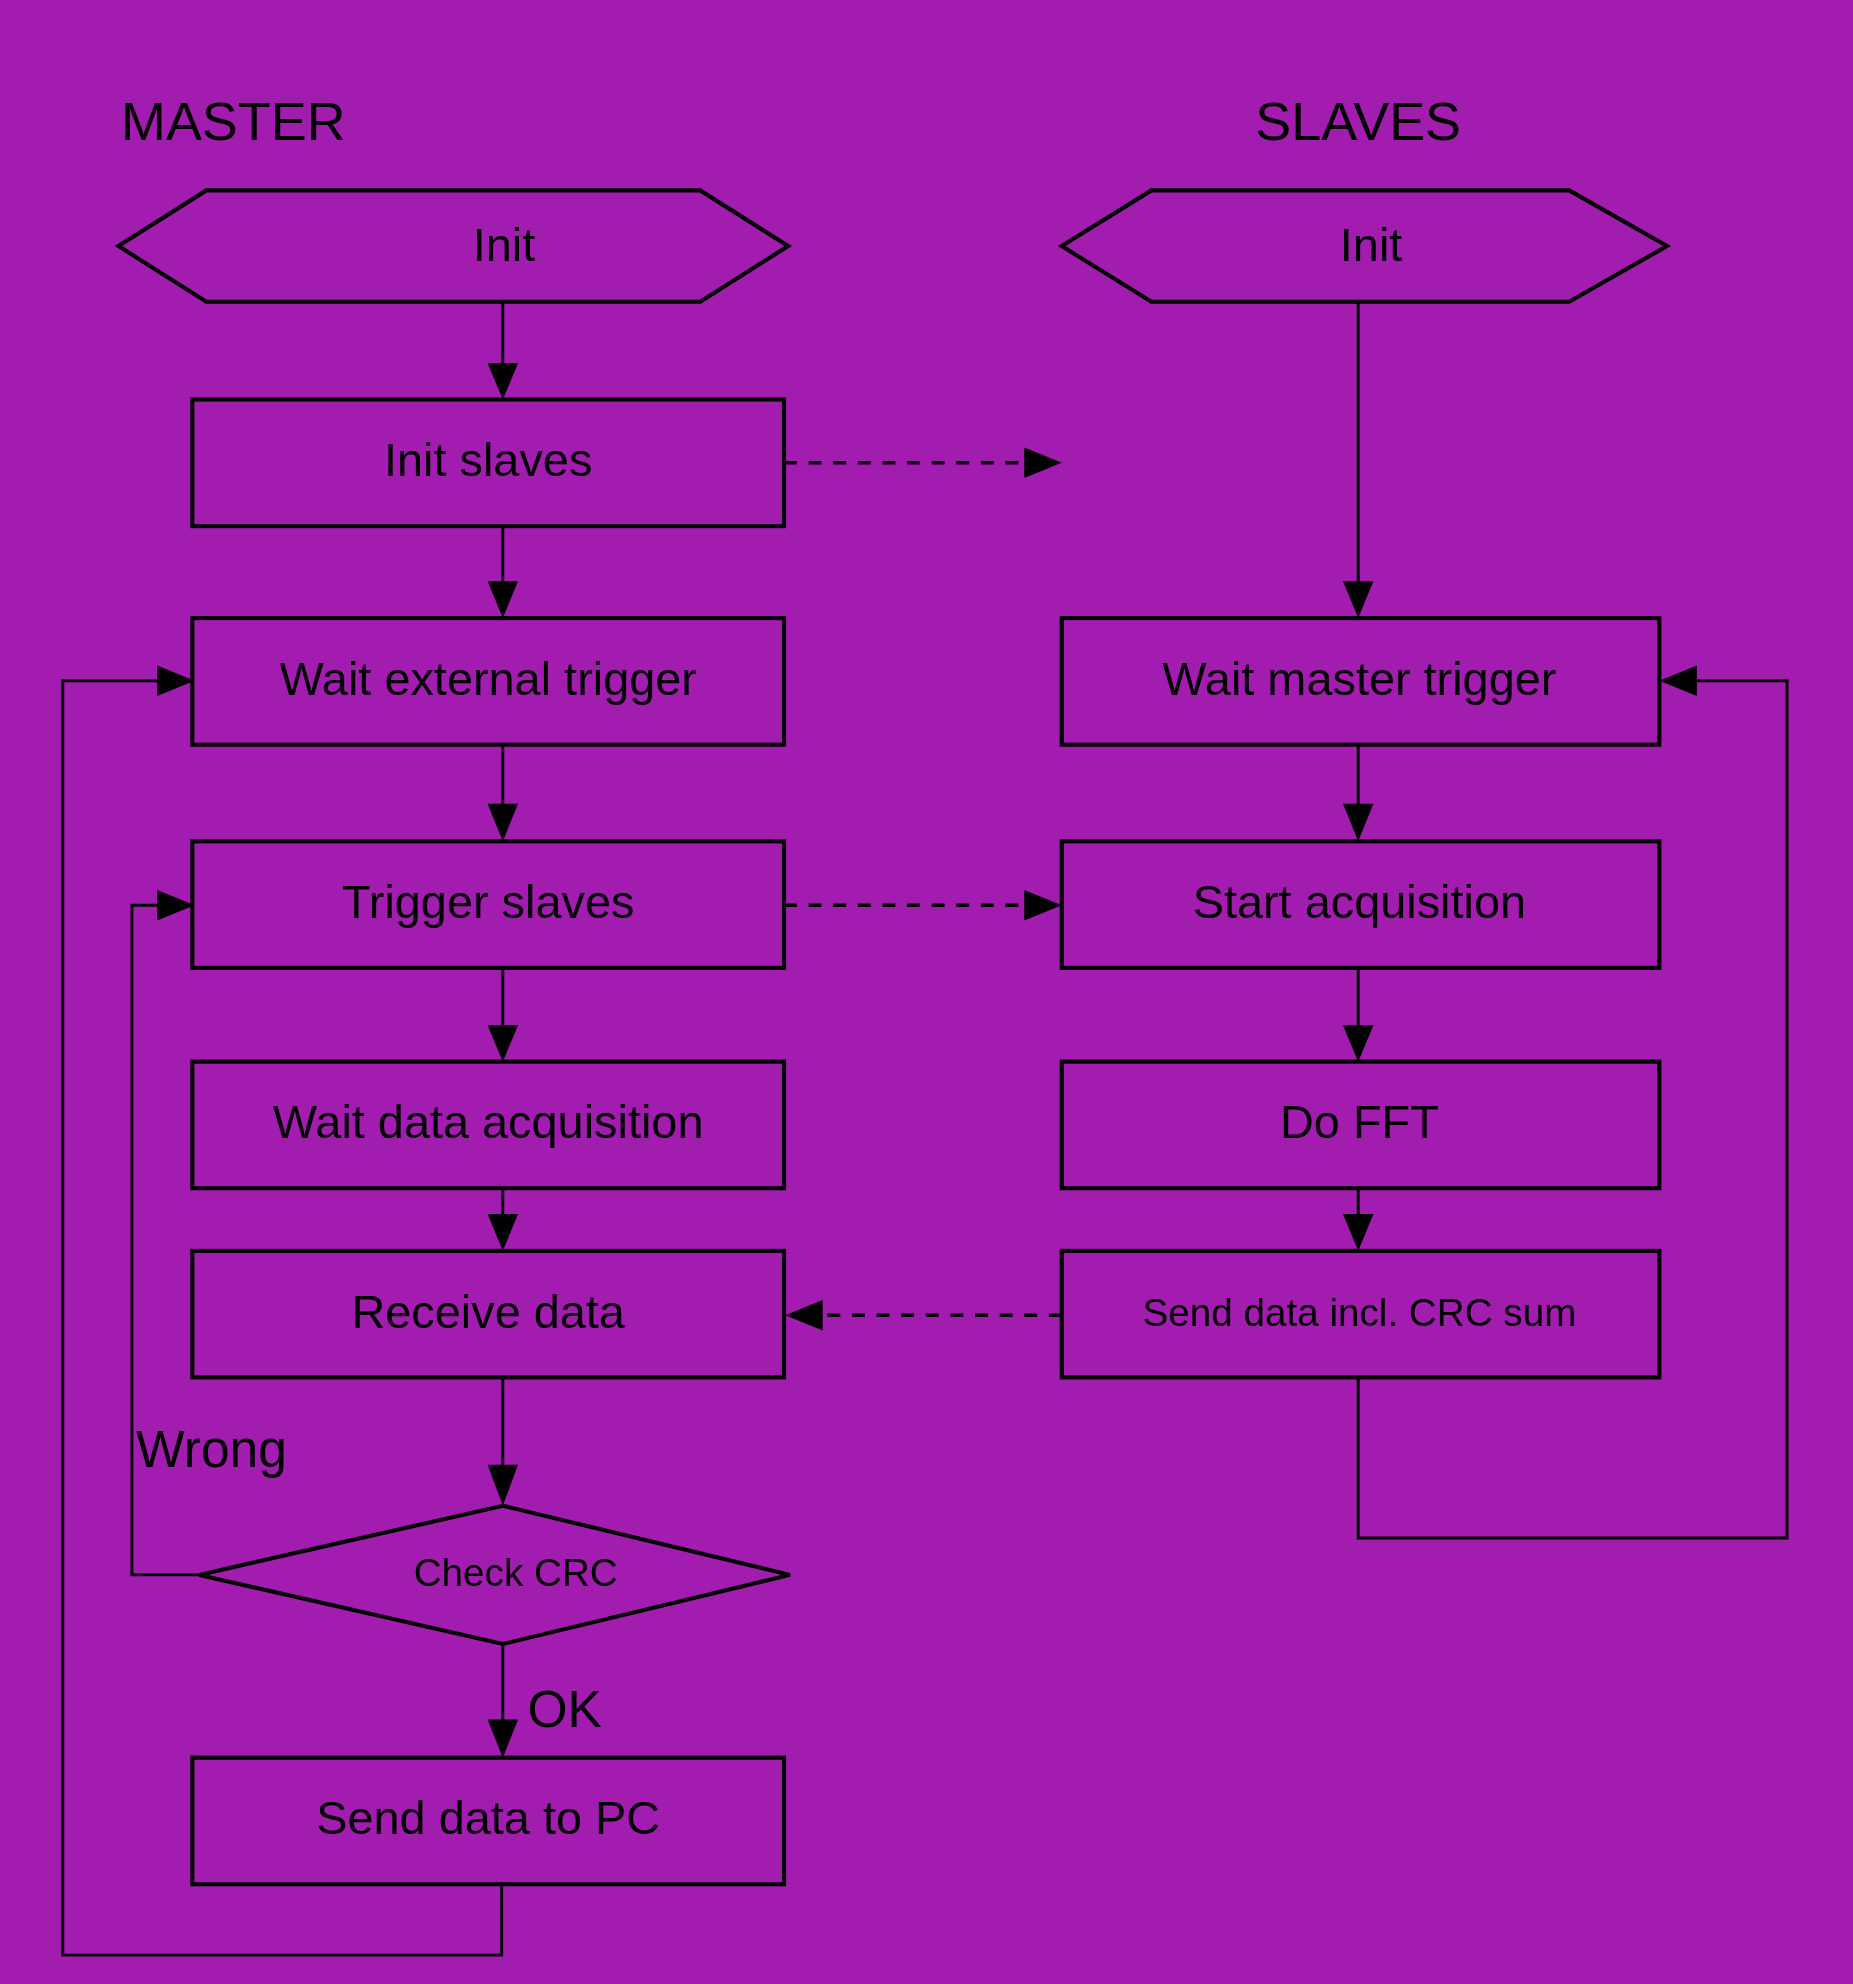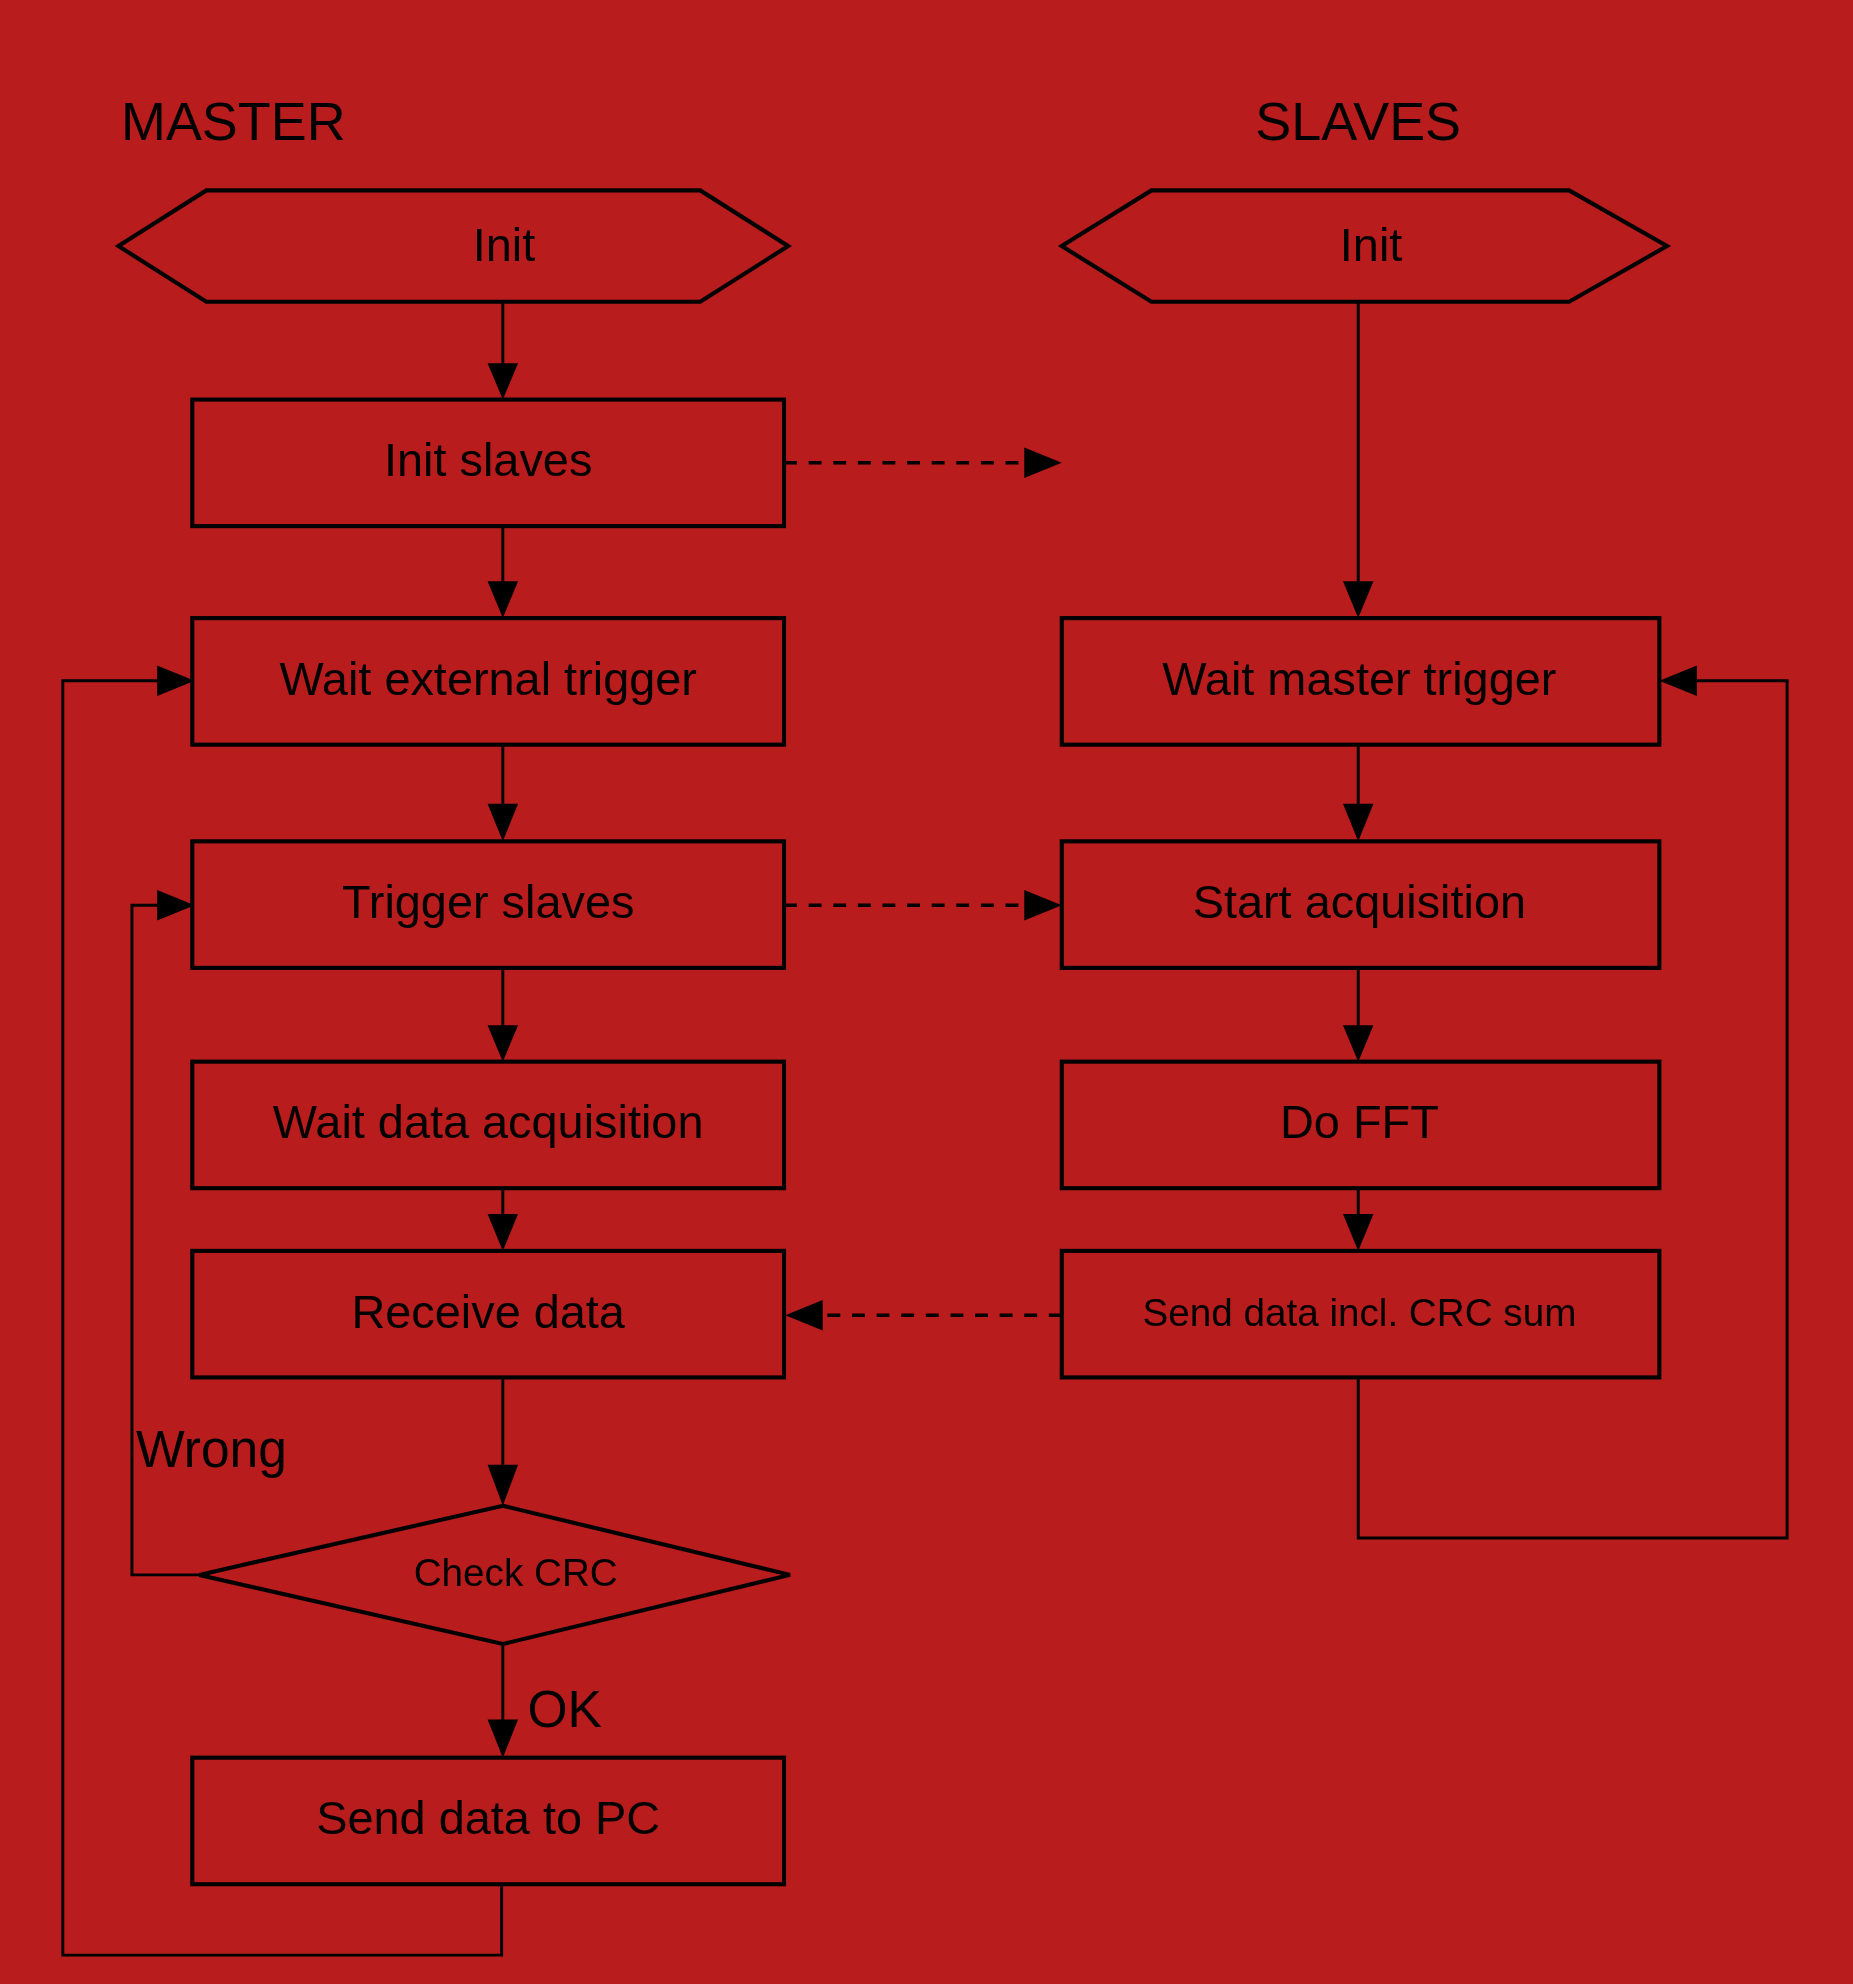--- a/index.html
+++ b/index.html
@@ -10,21 +10,21 @@
   body {
     width: 1854px;
     height: 1985px;
     font-family: "Liberation Sans", sans-serif;
     overflow: hidden;
   }
   #flow-root {
     position: relative;
     width: 1854px;
     height: 1985px;
-    background: #b91c1c;
+    background: #a21caf;
   }
   svg#flow-svg {
     position: absolute;
     top: 0;
     left: 0;
     width: 1854px;
     height: 1985px;
     display: block;
   }
   .shape-fill   { fill: #ffffff; }

